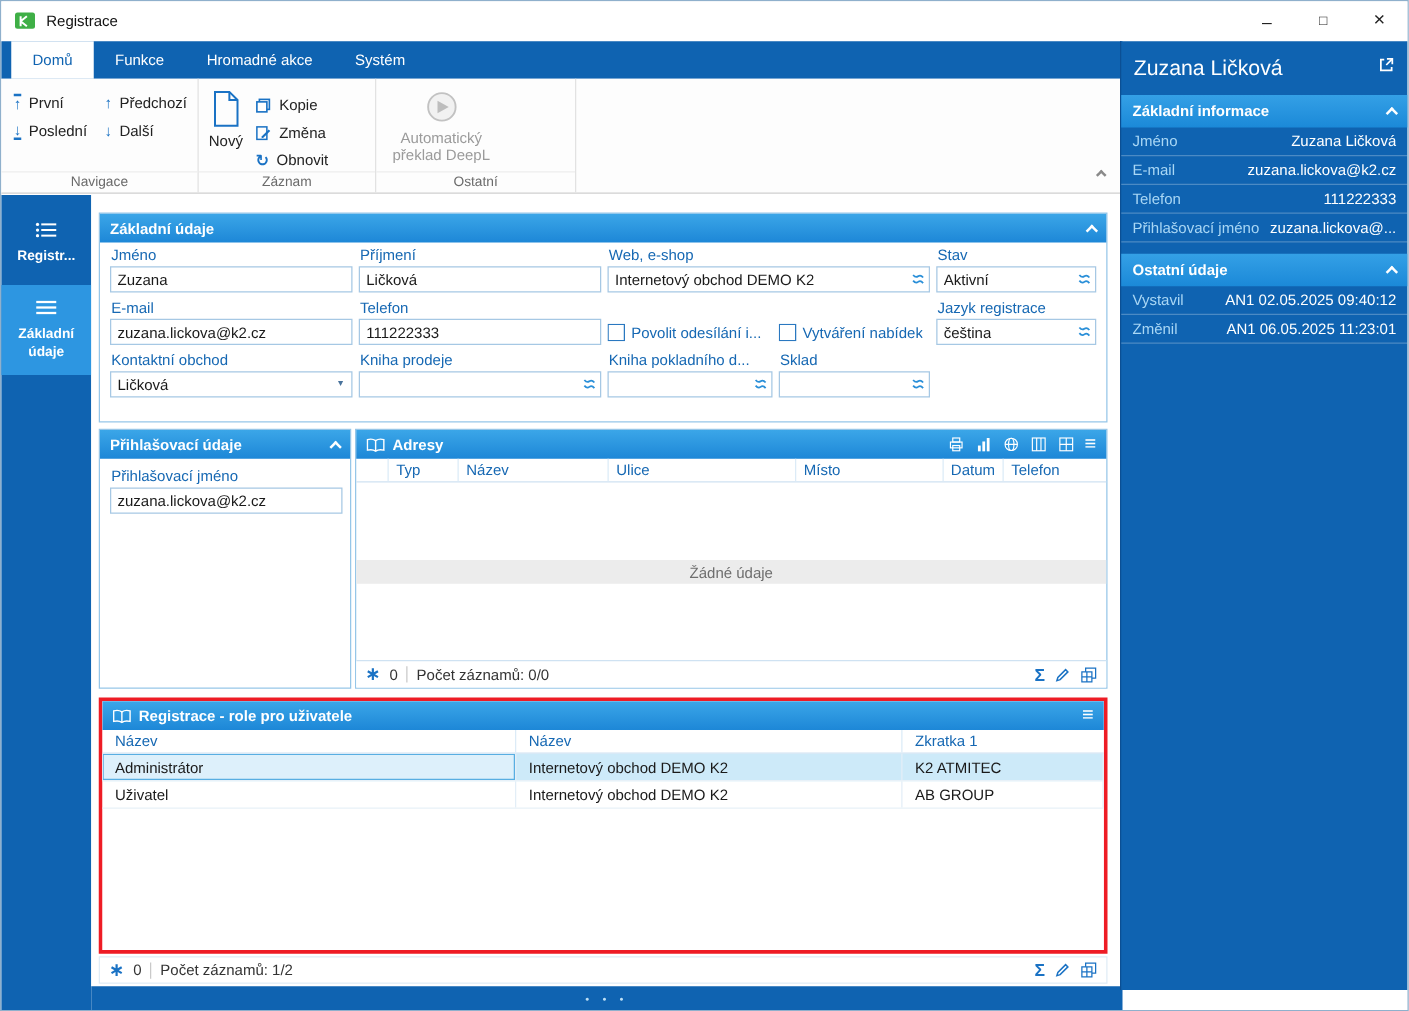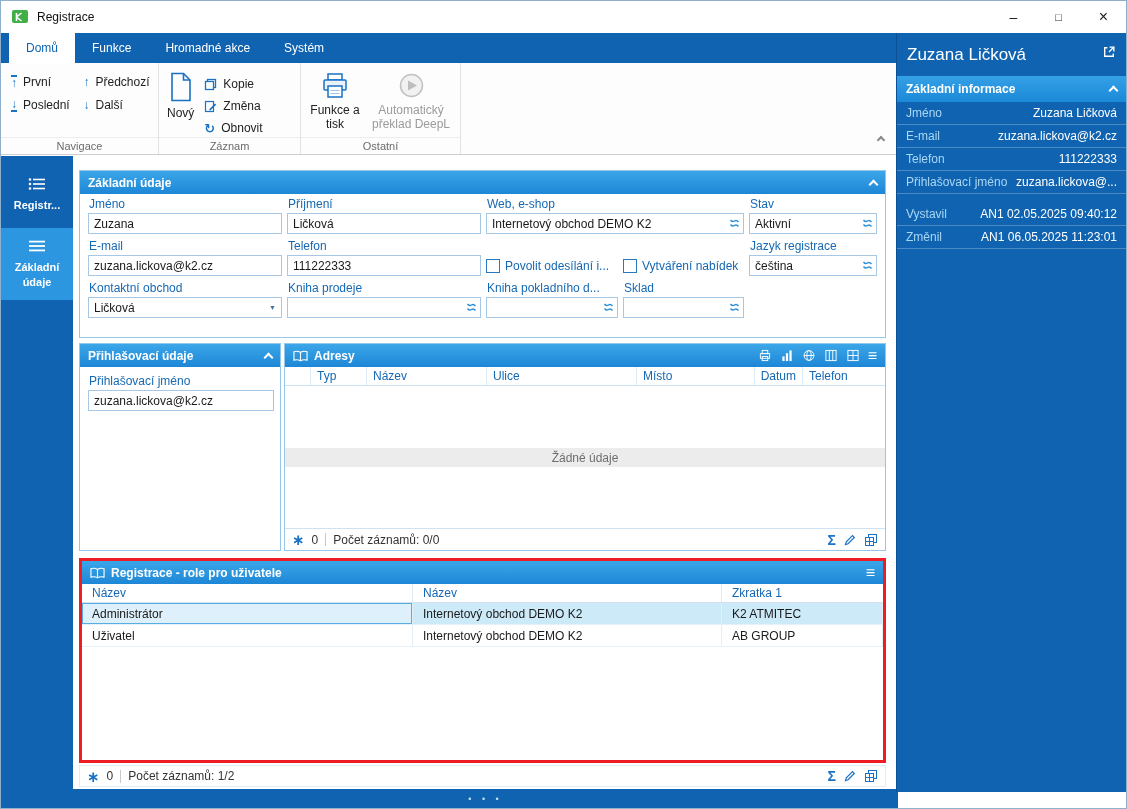--- a/index.html
+++ b/index.html
@@ -180,30 +180,20 @@
       </span>
       <span class="sbtn">
         <span class="navico" style="font-size:13px">↻</span>
         <span>Obnovit</span>
       </span>
     </span>
     <div class="glabel">Záznam</div>
   </div>
 
   <div class="rgroup g-ost">
-    <span class="bigbtn" style="width:56px">
-      <svg width="28" height="27" viewBox="0 0 28 27">
-          <rect x="7" y="2" width="14" height="6" fill="#fff" stroke="#1a72c4" stroke-width="1.5"></rect>
-          <rect x="3" y="8" width="22" height="10" rx="1" fill="#eaf3fc" stroke="#1a72c4" stroke-width="1.5"></rect>
-          <rect x="7" y="14" width="14" height="11" fill="#fff" stroke="#1a72c4" stroke-width="1.5"></rect>
-          <line x1="9.5" y1="18.5" x2="18.5" y2="18.5" stroke="#9cc4e8"></line>
-          <line x1="9.5" y1="21.5" x2="18.5" y2="21.5" stroke="#9cc4e8"></line>
-        </svg>
-      <span>Funkce a tisk</span>
-    </span>
     <span class="bigbtn dis" style="width:92px">
       <svg width="27" height="27" viewBox="0 0 27 27">
           <circle cx="13.5" cy="13.5" r="11" fill="#f1f1f1" stroke="#c2c2c2" stroke-width="1.5"></circle>
           <path d="M10 18.5 V8.5 L19 13.5 Z" fill="#bdbdbd"></path>
         </svg>
       <span>Automatický překlad DeepL</span>
     </span>
     <div class="glabel">Ostatní</div>
   </div>
 
@@ -497,20 +487,24 @@
     <span class="l">Telefon</span>
     <span class="v">111222333</span>
   </div>
   <div class="rp-row">
     <span class="l">Přihlašovací jméno</span>
     <span class="v">zuzana.lickova@...</span>
   </div>
 
   <div class="rp-gap"></div>
 
+  <div class="rp-h">
+    <span>Ostatní údaje</span>
+    <span class="chev"></span>
+  </div>
   <div class="rp-row">
     <span class="l">Vystavil</span>
     <span class="v">AN1 02.05.2025 09:40:12</span>
   </div>
   <div class="rp-row">
     <span class="l">Změnil</span>
     <span class="v">AN1 06.05.2025 11:23:01</span>
   </div>
 </div>
 

